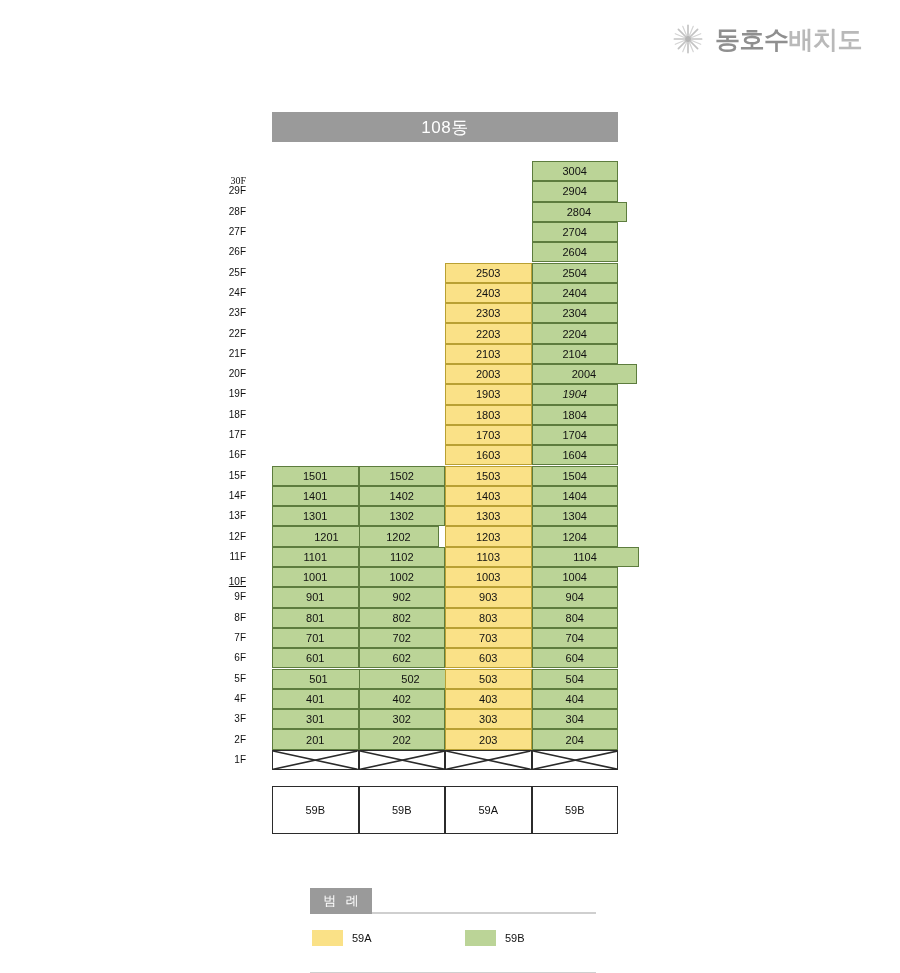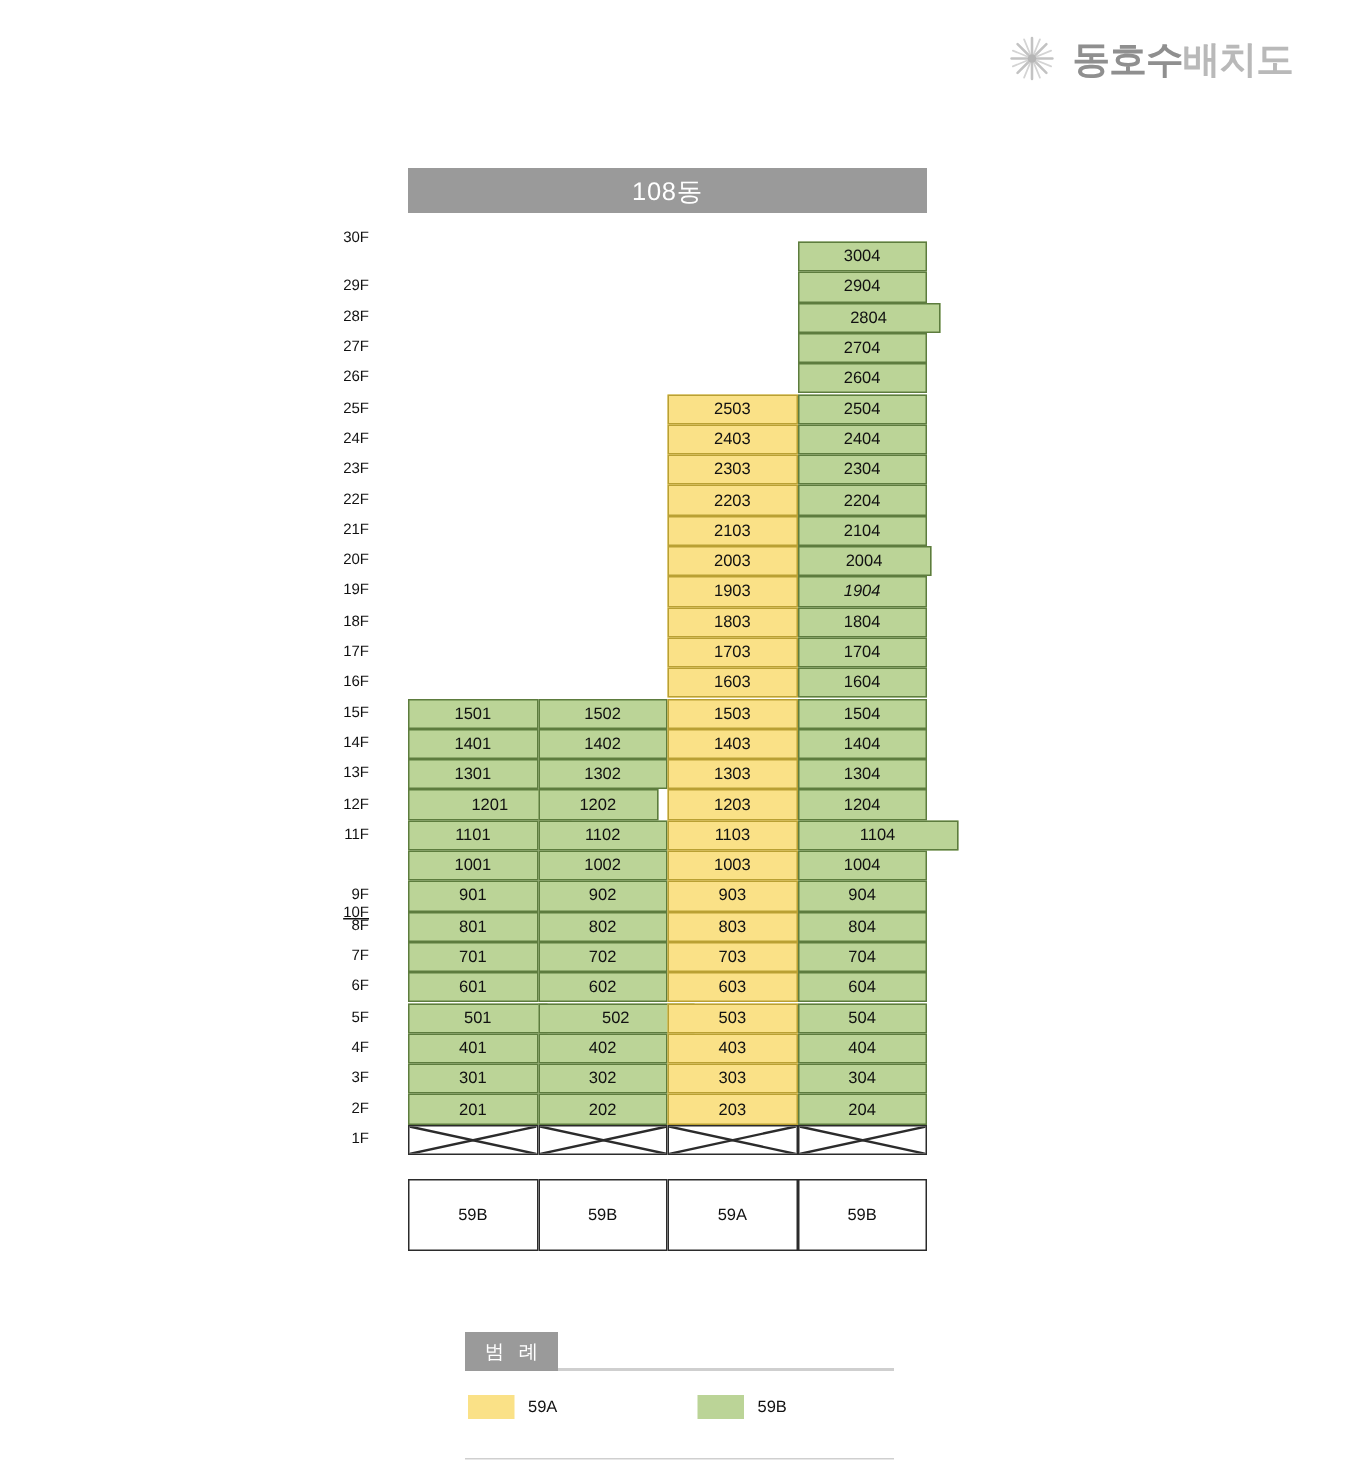--- a/index.html
+++ b/index.html
@@ -203,21 +203,21 @@
     </svg>
   </span>
   <span class="brand-text">
     <span class="b-dark">동호수</span><span class="b-light">배치도</span>
   </span>
 </div>
 
 <div id="building-title">108동</div>
 
 <div id="chart">
-    <div class="floor-label" style="left: 220px; top: 153px;">30F</div>
+    <div class="floor-label" style="left: 220px; top: 175px; font-family: Liberation Serif, serif;">30F</div>
     <div class="unit-cell t-59B" style="left: 531.5px; top: 161px; width: 86.5px; height: 20.3px;">3004</div>
     <div class="floor-label" style="left: 220px; top: 185.45px;">29F</div>
     <div class="unit-cell t-59B" style="left: 531.5px; top: 181.3px; width: 86.5px; height: 20.3px;">2904</div>
     <div class="floor-label" style="left: 220px; top: 205.75px;">28F</div>
     <div class="unit-cell t-59B" style="left: 531.5px; top: 201.6px; width: 95px; height: 20.3px;">2804</div>
     <div class="floor-label" style="left: 220px; top: 226.05px;">27F</div>
     <div class="unit-cell t-59B" style="left: 531.5px; top: 221.9px; width: 86.5px; height: 20.3px;">2704</div>
     <div class="floor-label" style="left: 220px; top: 246.35px;">26F</div>
     <div class="unit-cell t-59B" style="left: 531.5px; top: 242.2px; width: 86.5px; height: 20.3px;">2604</div>
     <div class="floor-label" style="left: 220px; top: 266.65px;">25F</div>
@@ -230,21 +230,21 @@
     <div class="unit-cell t-59A" style="left: 445px; top: 303.1px; width: 86.5px; height: 20.3px;">2303</div>
     <div class="unit-cell t-59B" style="left: 531.5px; top: 303.1px; width: 86.5px; height: 20.3px;">2304</div>
     <div class="floor-label" style="left: 220px; top: 327.55px;">22F</div>
     <div class="unit-cell t-59A" style="left: 445px; top: 323.4px; width: 86.5px; height: 20.3px;">2203</div>
     <div class="unit-cell t-59B" style="left: 531.5px; top: 323.4px; width: 86.5px; height: 20.3px;">2204</div>
     <div class="floor-label" style="left: 220px; top: 347.85px;">21F</div>
     <div class="unit-cell t-59A" style="left: 445px; top: 343.7px; width: 86.5px; height: 20.3px;">2103</div>
     <div class="unit-cell t-59B" style="left: 531.5px; top: 343.7px; width: 86.5px; height: 20.3px;">2104</div>
     <div class="floor-label" style="left: 220px; top: 368.15px;">20F</div>
     <div class="unit-cell t-59A" style="left: 445px; top: 364px; width: 86.5px; height: 20.3px;">2003</div>
-    <div class="unit-cell t-59B" style="left: 531.5px; top: 364px; width: 89px; height: 20.3px;">2004</div>
+    <div class="unit-cell t-59B" style="left: 531.5px; top: 364px; width: 105px; height: 20.3px;">2004</div>
     <div class="floor-label" style="left: 220px; top: 388.45px;">19F</div>
     <div class="unit-cell t-59A" style="left: 445px; top: 384.3px; width: 86.5px; height: 20.3px;">1903</div>
     <div class="unit-cell t-59B" style="left: 531.5px; top: 384.3px; width: 86.5px; height: 20.3px; font-style: italic;">1904</div>
     <div class="floor-label" style="left: 220px; top: 408.75px;">18F</div>
     <div class="unit-cell t-59A" style="left: 445px; top: 404.6px; width: 86.5px; height: 20.3px;">1803</div>
     <div class="unit-cell t-59B" style="left: 531.5px; top: 404.6px; width: 86.5px; height: 20.3px;">1804</div>
     <div class="floor-label" style="left: 220px; top: 429.05px;">17F</div>
     <div class="unit-cell t-59A" style="left: 445px; top: 424.9px; width: 86.5px; height: 20.3px;">1703</div>
     <div class="unit-cell t-59B" style="left: 531.5px; top: 424.9px; width: 86.5px; height: 20.3px;">1704</div>
     <div class="floor-label" style="left: 220px; top: 449.35px;">16F</div>
@@ -268,21 +268,21 @@
     <div class="floor-label" style="left: 220px; top: 530.55px;">12F</div>
     <div class="unit-cell t-59B" style="left: 272px; top: 526.4px; width: 109px; height: 20.3px;">1201</div>
     <div class="unit-cell t-59B" style="left: 358.5px; top: 526.4px; width: 80px; height: 20.3px;">1202</div>
     <div class="unit-cell t-59A" style="left: 445px; top: 526.4px; width: 86.5px; height: 20.3px;">1203</div>
     <div class="unit-cell t-59B" style="left: 531.5px; top: 526.4px; width: 86.5px; height: 20.3px;">1204</div>
     <div class="floor-label" style="left: 220px; top: 550.85px;">11F</div>
     <div class="unit-cell t-59B" style="left: 272px; top: 546.7px; width: 86.5px; height: 20.3px;">1101</div>
     <div class="unit-cell t-59B" style="left: 358.5px; top: 546.7px; width: 86.5px; height: 20.3px;">1102</div>
     <div class="unit-cell t-59A" style="left: 445px; top: 546.7px; width: 86.5px; height: 20.3px;">1103</div>
     <div class="unit-cell t-59B" style="left: 531.5px; top: 546.7px; width: 107px; height: 20.3px;">1104</div>
-    <div class="floor-label" style="left: 220px; top: 603px; text-decoration: underline;">10F</div>
+    <div class="floor-label" style="left: 220px; top: 576px; text-decoration: underline;">10F</div>
     <div class="unit-cell t-59B" style="left: 272px; top: 567px; width: 86.5px; height: 20.3px;">1001</div>
     <div class="unit-cell t-59B" style="left: 358.5px; top: 567px; width: 86.5px; height: 20.3px;">1002</div>
     <div class="unit-cell t-59A" style="left: 445px; top: 567px; width: 86.5px; height: 20.3px;">1003</div>
     <div class="unit-cell t-59B" style="left: 531.5px; top: 567px; width: 86.5px; height: 20.3px;">1004</div>
     <div class="floor-label" style="left: 220px; top: 591.45px;">9F</div>
     <div class="unit-cell t-59B" style="left: 272px; top: 587.3px; width: 86.5px; height: 20.3px;">901</div>
     <div class="unit-cell t-59B" style="left: 358.5px; top: 587.3px; width: 86.5px; height: 20.3px;">902</div>
     <div class="unit-cell t-59A" style="left: 445px; top: 587.3px; width: 86.5px; height: 20.3px;">903</div>
     <div class="unit-cell t-59B" style="left: 531.5px; top: 587.3px; width: 86.5px; height: 20.3px;">904</div>
     <div class="floor-label" style="left: 220px; top: 611.75px;">8F</div>

